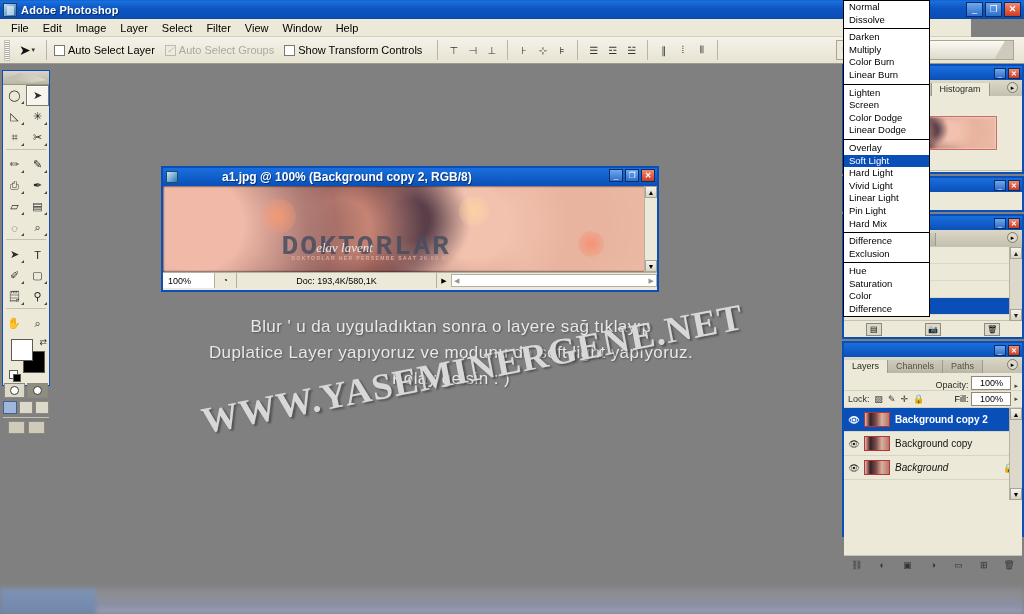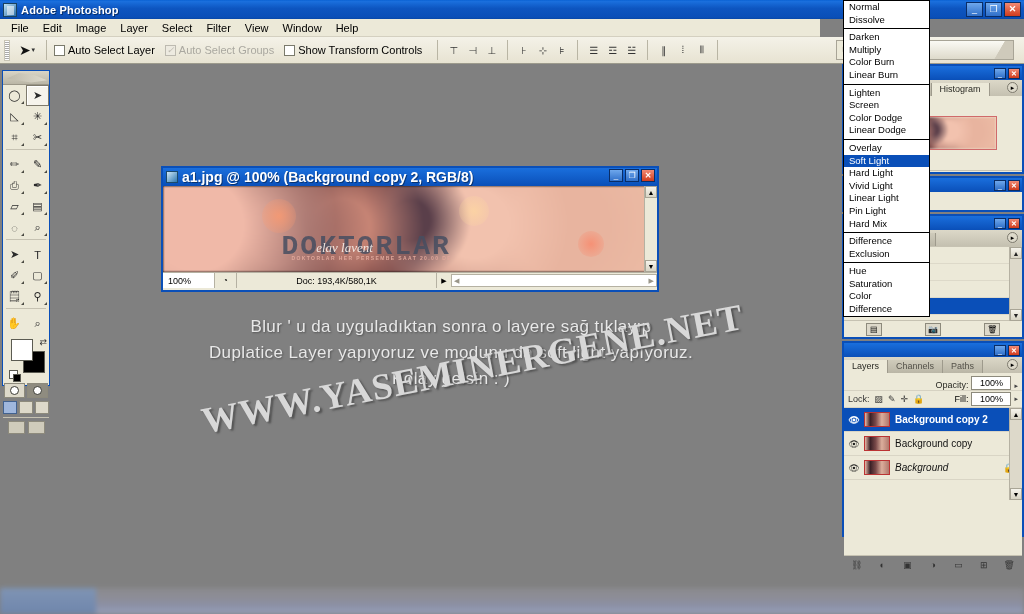--- a/index.html
+++ b/index.html
@@ -33,21 +33,21 @@
   .winbtn{
     width:17px;height:15px; border:1px solid #0a2d66;
     background:linear-gradient(to bottom,#6ea7ec,#2f6fc9);
     color:#fff; font-size:9px; line-height:13px; text-align:center;
     font-family:"Liberation Sans",sans-serif;
   }
   .winbtn.close{ background:linear-gradient(to bottom,#f08a74,#d03b1c); font-weight:bold;}
 
   
   .menubar{
-    position:absolute; left:0; top:19px; width:820px; height:18px;
+    position:absolute; left:0; top:19px; width:971px; height:18px;
     background:#ece9d8; border-bottom:1px solid #d4d0c0;
     display:flex; align-items:center; padding-left:4px;
   }
   .menubar .mi{
     font-size:11px; color:#000; padding:1px 7px; cursor:default;
   }
 
   
   .optbar{
     position:absolute; left:0; top:37px; width:1024px; height:27px;
@@ -129,22 +129,22 @@
   .docwin{
     position:absolute; left:161px; top:166px; width:498px; height:126px;
     border:2px solid #0a4fb8; background:#ece9d8;
   }
   .doc-title{
     height:18px; background:linear-gradient(to bottom,#1a6fdd,#0a4fb8);
     display:flex;align-items:center;padding-left:3px; position:relative;
   }
   .doc-title .dico{width:12px;height:12px;margin-right:4px;
     background:linear-gradient(135deg,#cfe8f7,#2e78b0);border:1px solid #1c4a6a;}
-  .doc-title .dtxt{color:#fff;font-size:14px;font-weight:bold;
-    text-shadow:1px 1px 0 rgba(0,0,0,.4);white-space:nowrap;}
+  .doc-title .dtxt{color:#fff;font-size:12px;font-weight:bold;
+    text-shadow:1px 1px 0 rgba(0,0,0,.4);white-space:nowrap;margin-left:40px;}
   .doc-btns{position:absolute;right:2px;top:1px;display:flex;gap:2px;}
   .dbtn{width:14px;height:13px;border:1px solid #0a2d66;
     background:linear-gradient(to bottom,#6ea7ec,#2f6fc9);
     color:#fff;font-size:8px;line-height:11px;text-align:center;}
   .dbtn.close{background:linear-gradient(to bottom,#f08a74,#d03b1c);font-weight:bold;}
   .canvas-wrap{position:relative;height:86px;overflow:hidden;background:#000;}
   .banner{position:absolute;left:0;top:0;width:100%;height:86px;overflow:hidden;}
   .b-base{position:absolute;inset:0;
     background:
       radial-gradient(circle at 7% 45%, #f0b9a8 0 10%, rgba(240,185,168,0) 30%),

